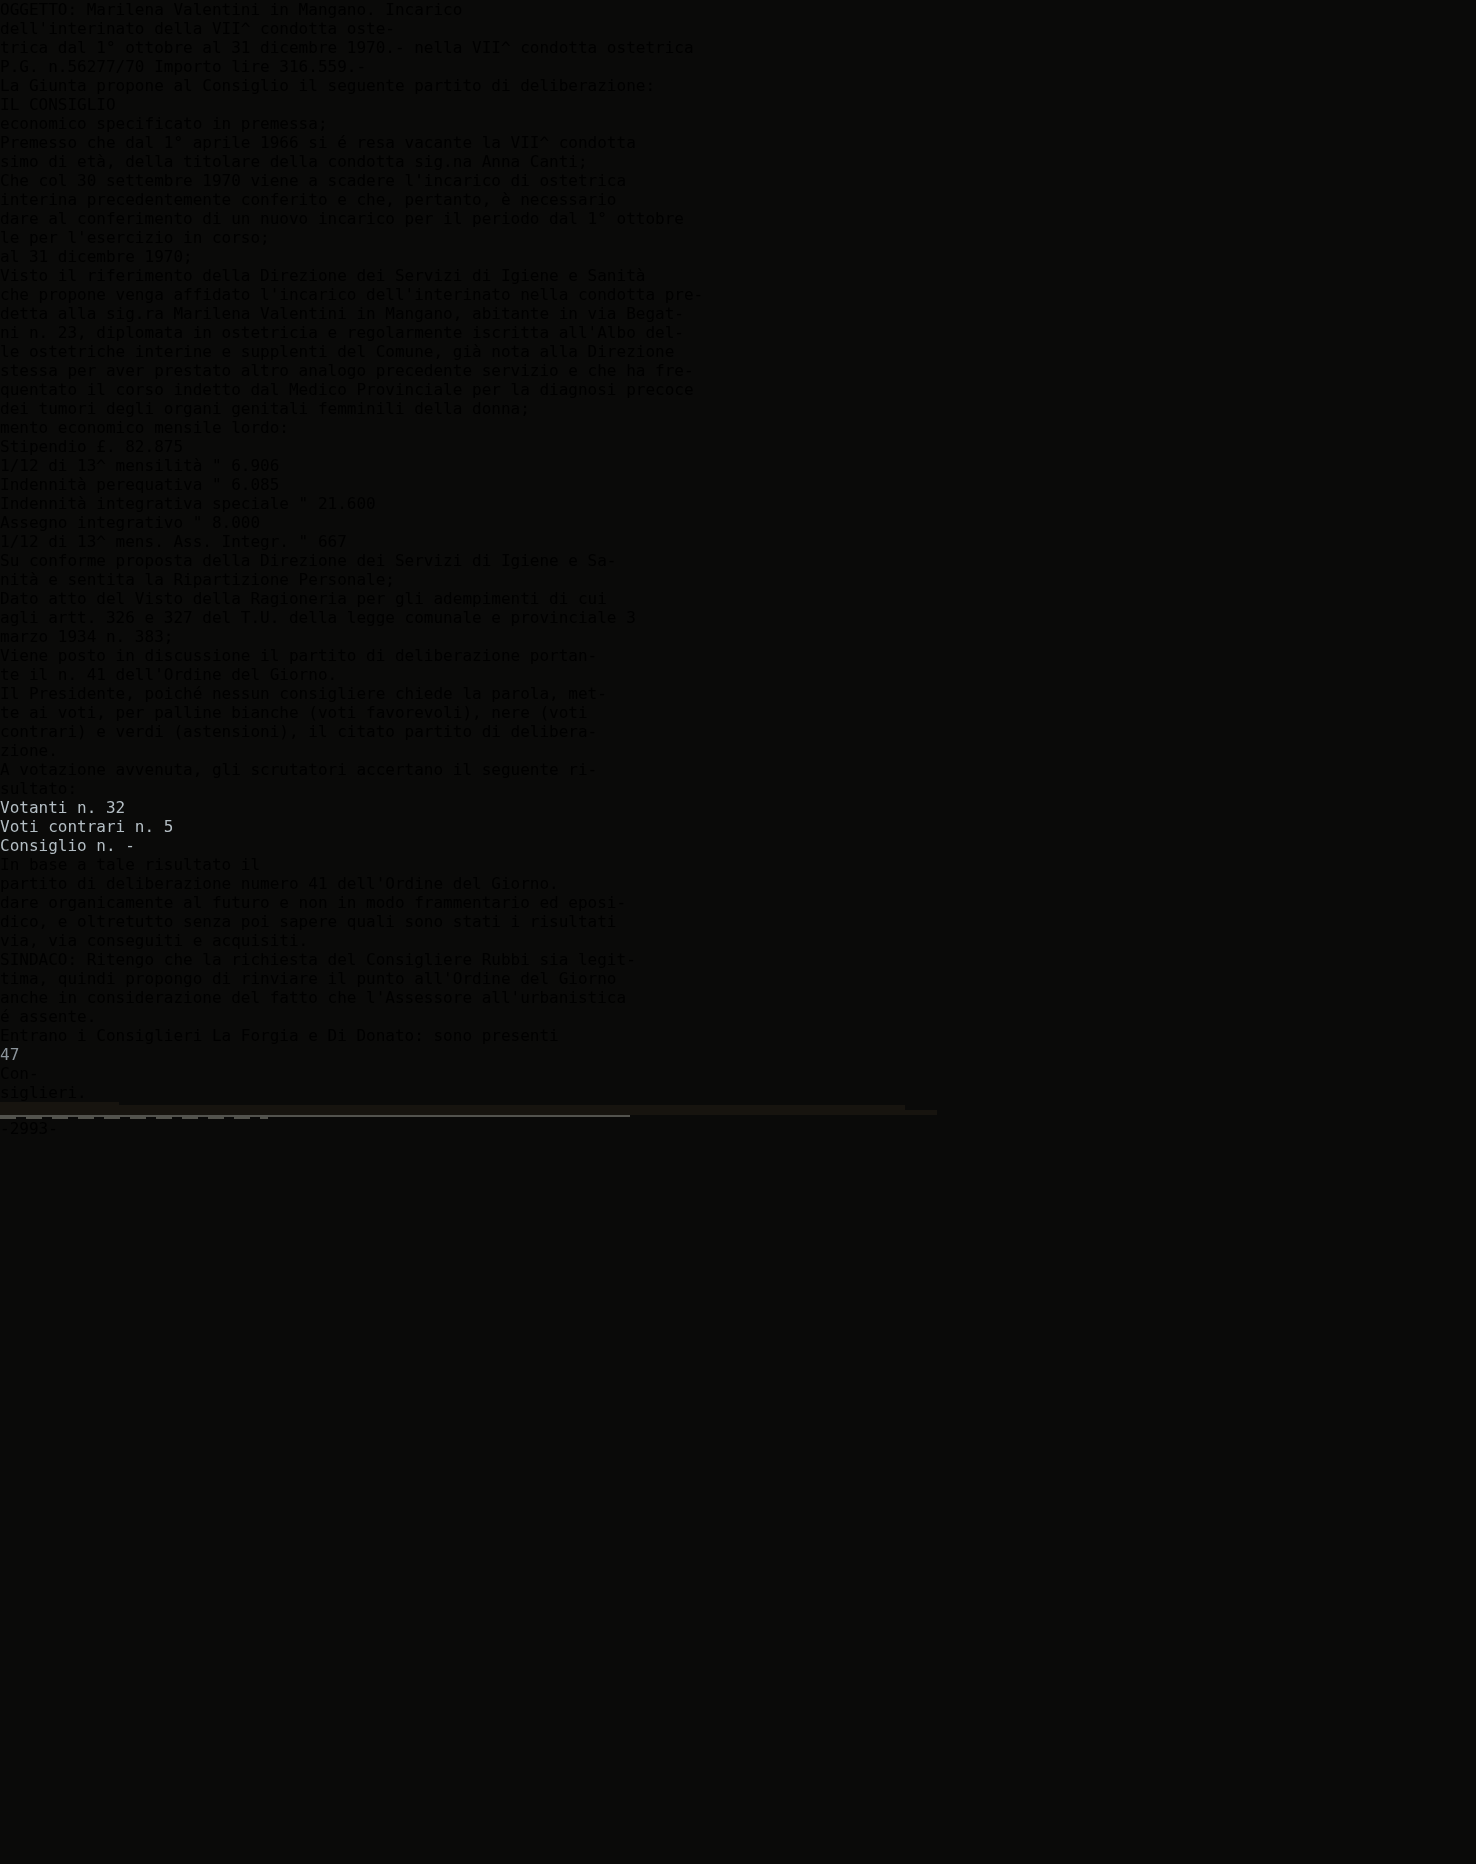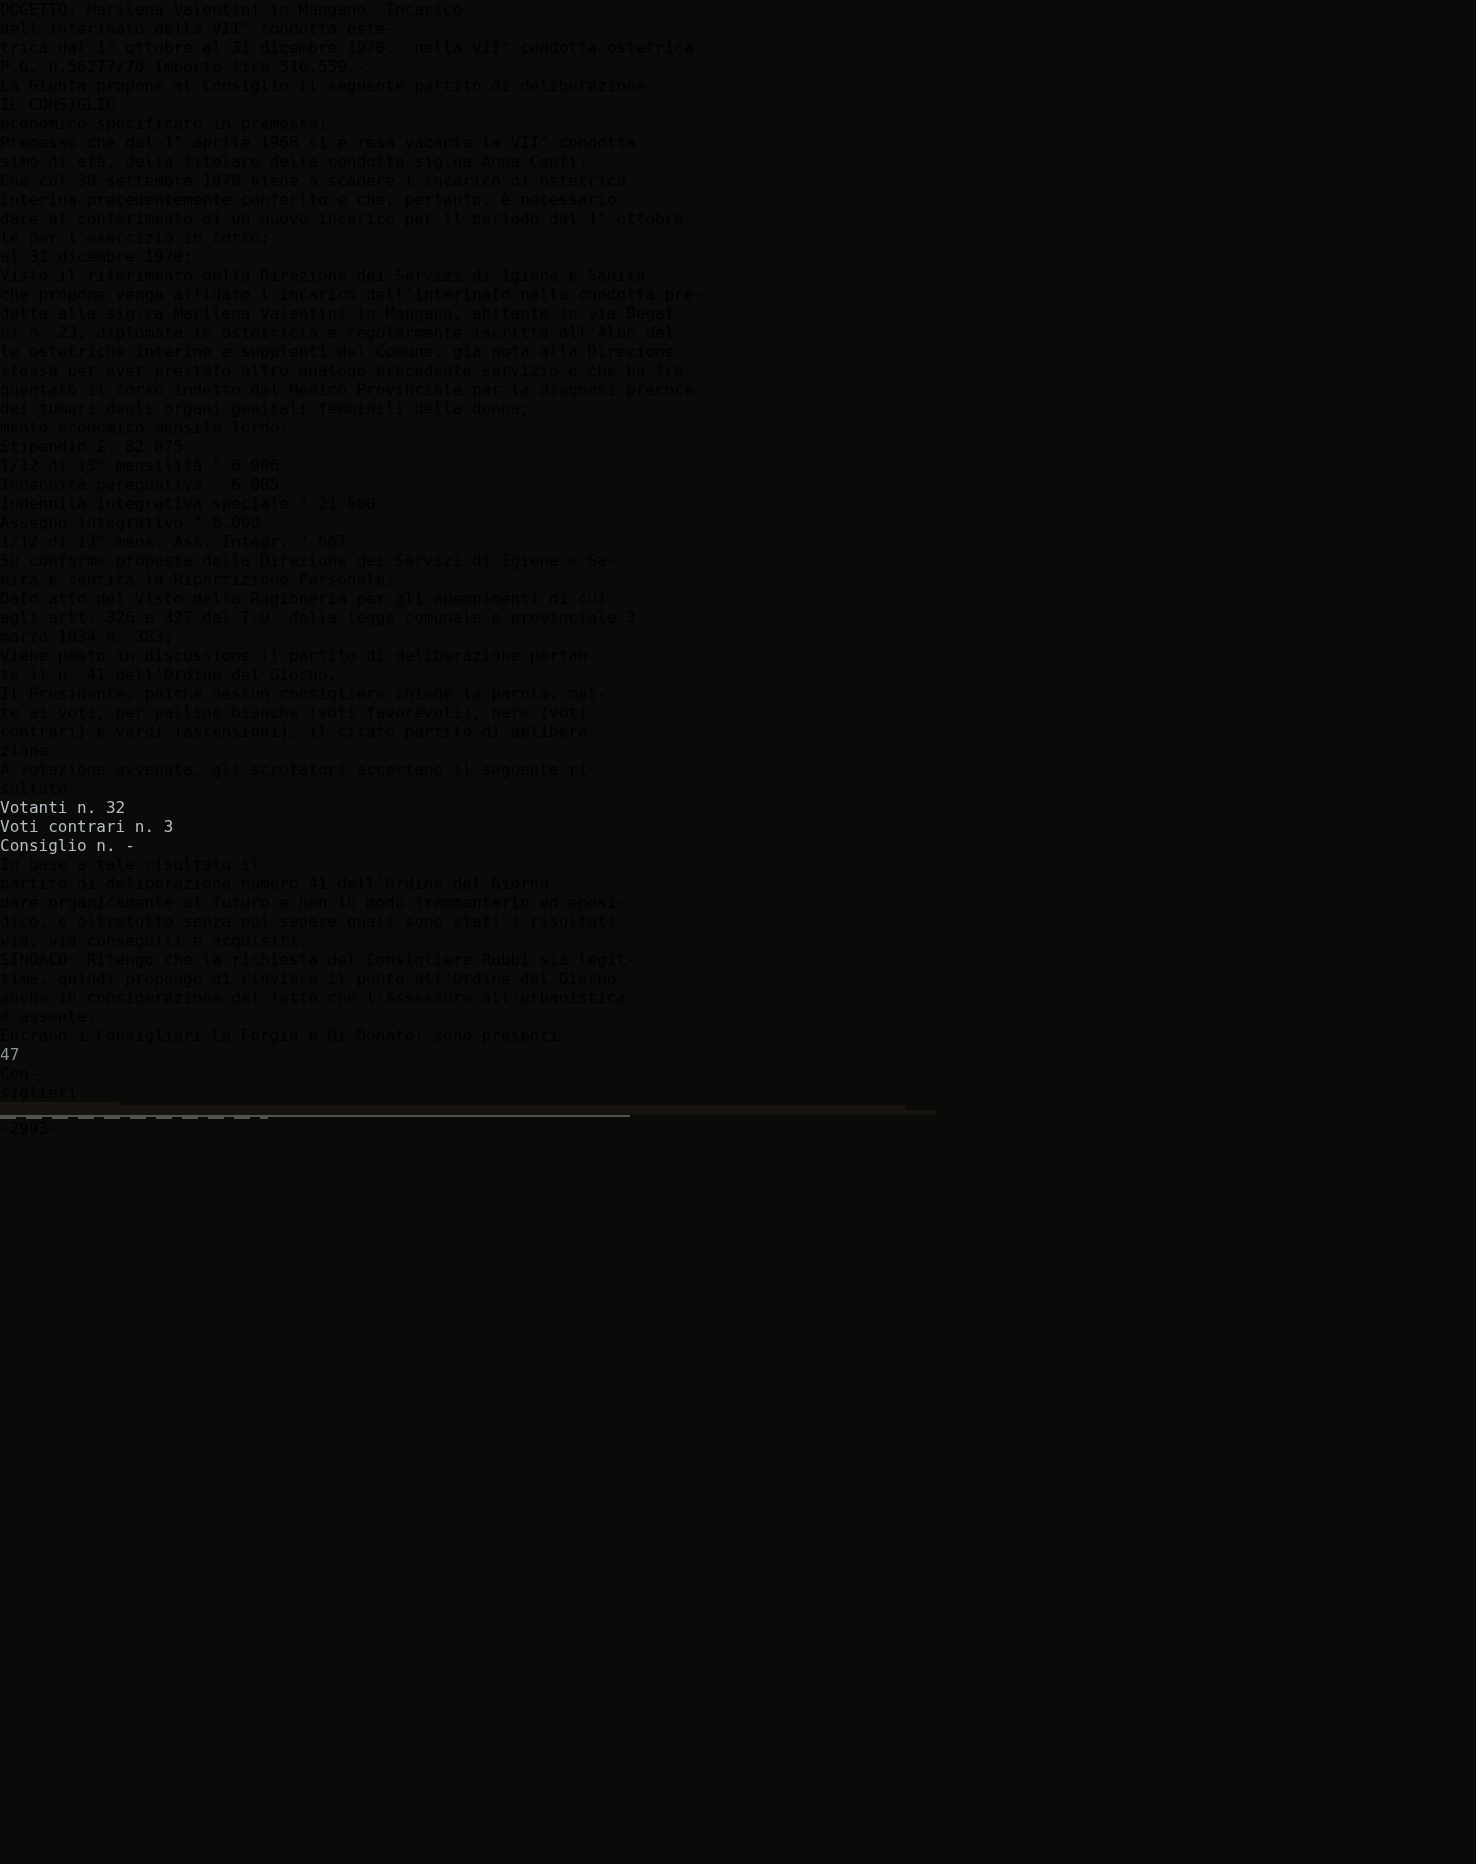--- a/index.html
+++ b/index.html
@@ -138,21 +138,21 @@
   <div id="ghost-n-layer">
       <div class="line ghost-n" style="left: 250px; top: 998px;">Viene posto in discussione il partito di deliberazione portan-</div>
       <div class="line ghost-n" style="left: 250px; top: 1026px;">te il n. 41 dell'Ordine del Giorno.</div>
       <div class="line ghost-n" style="left: 250px; top: 1058px;">Il Presidente, poiché nessun consigliere chiede la parola, met-</div>
       <div class="line ghost-n" style="left: 250px; top: 1089px;">te ai voti, per palline bianche (voti favorevoli), nere (voti</div>
       <div class="line ghost-n" style="left: 250px; top: 1119px;">contrari) e verdi (astensioni), il citato partito di delibera-</div>
       <div class="line ghost-n" style="left: 250px; top: 1150px;">zione.</div>
       <div class="line ghost-n" style="left: 250px; top: 1195px;">A votazione avvenuta, gli scrutatori accertano il seguente ri-</div>
       <div class="line ghost-n" style="left: 250px; top: 1237px;">sultato:</div>
       <div class="line ghost-n" style="left: 856px; top: 1317px; color: rgb(180, 190, 196);">Votanti   n. 32</div>
-      <div class="line ghost-n" style="left: 250px; top: 1384px; color: rgb(180, 190, 196);">Voti contrari    n.  3</div>
+      <div class="line ghost-n" style="left: 250px; top: 1384px; color: rgb(180, 190, 196);">Voti contrari    n.  5</div>
       <div class="line ghost-n" style="left: 250px; top: 1410px; color: rgb(180, 190, 196);">Consiglio         n.  -</div>
       <div class="line ghost-n" style="left: 250px; top: 1473px;">In base a tale risultato                          il</div>
       <div class="line ghost-n" style="left: 250px; top: 1500px;">partito di deliberazione numero 41 dell'Ordine del Giorno.</div>
     </div>
   <div id="typed-layer">
       <div class="line typed" style="left: 222px; top: 225px;">dare organicamente al futuro e non in modo frammentario ed eposi-</div>
       <div class="line typed" style="left: 222px; top: 268px;">dico, e oltretutto senza poi sapere quali sono stati i risultati</div>
       <div class="line typed" style="left: 222px; top: 312px;">via, via conseguiti e acquisiti.</div>
       <div class="line typed" style="left: 222px; top: 355px;">SINDACO: Ritengo che la richiesta del Consigliere Rubbi sia legit-</div>
       <div class="line typed" style="left: 222px; top: 399px;">tima, quindi propongo di rinviare il punto all'Ordine del Giorno</div>

